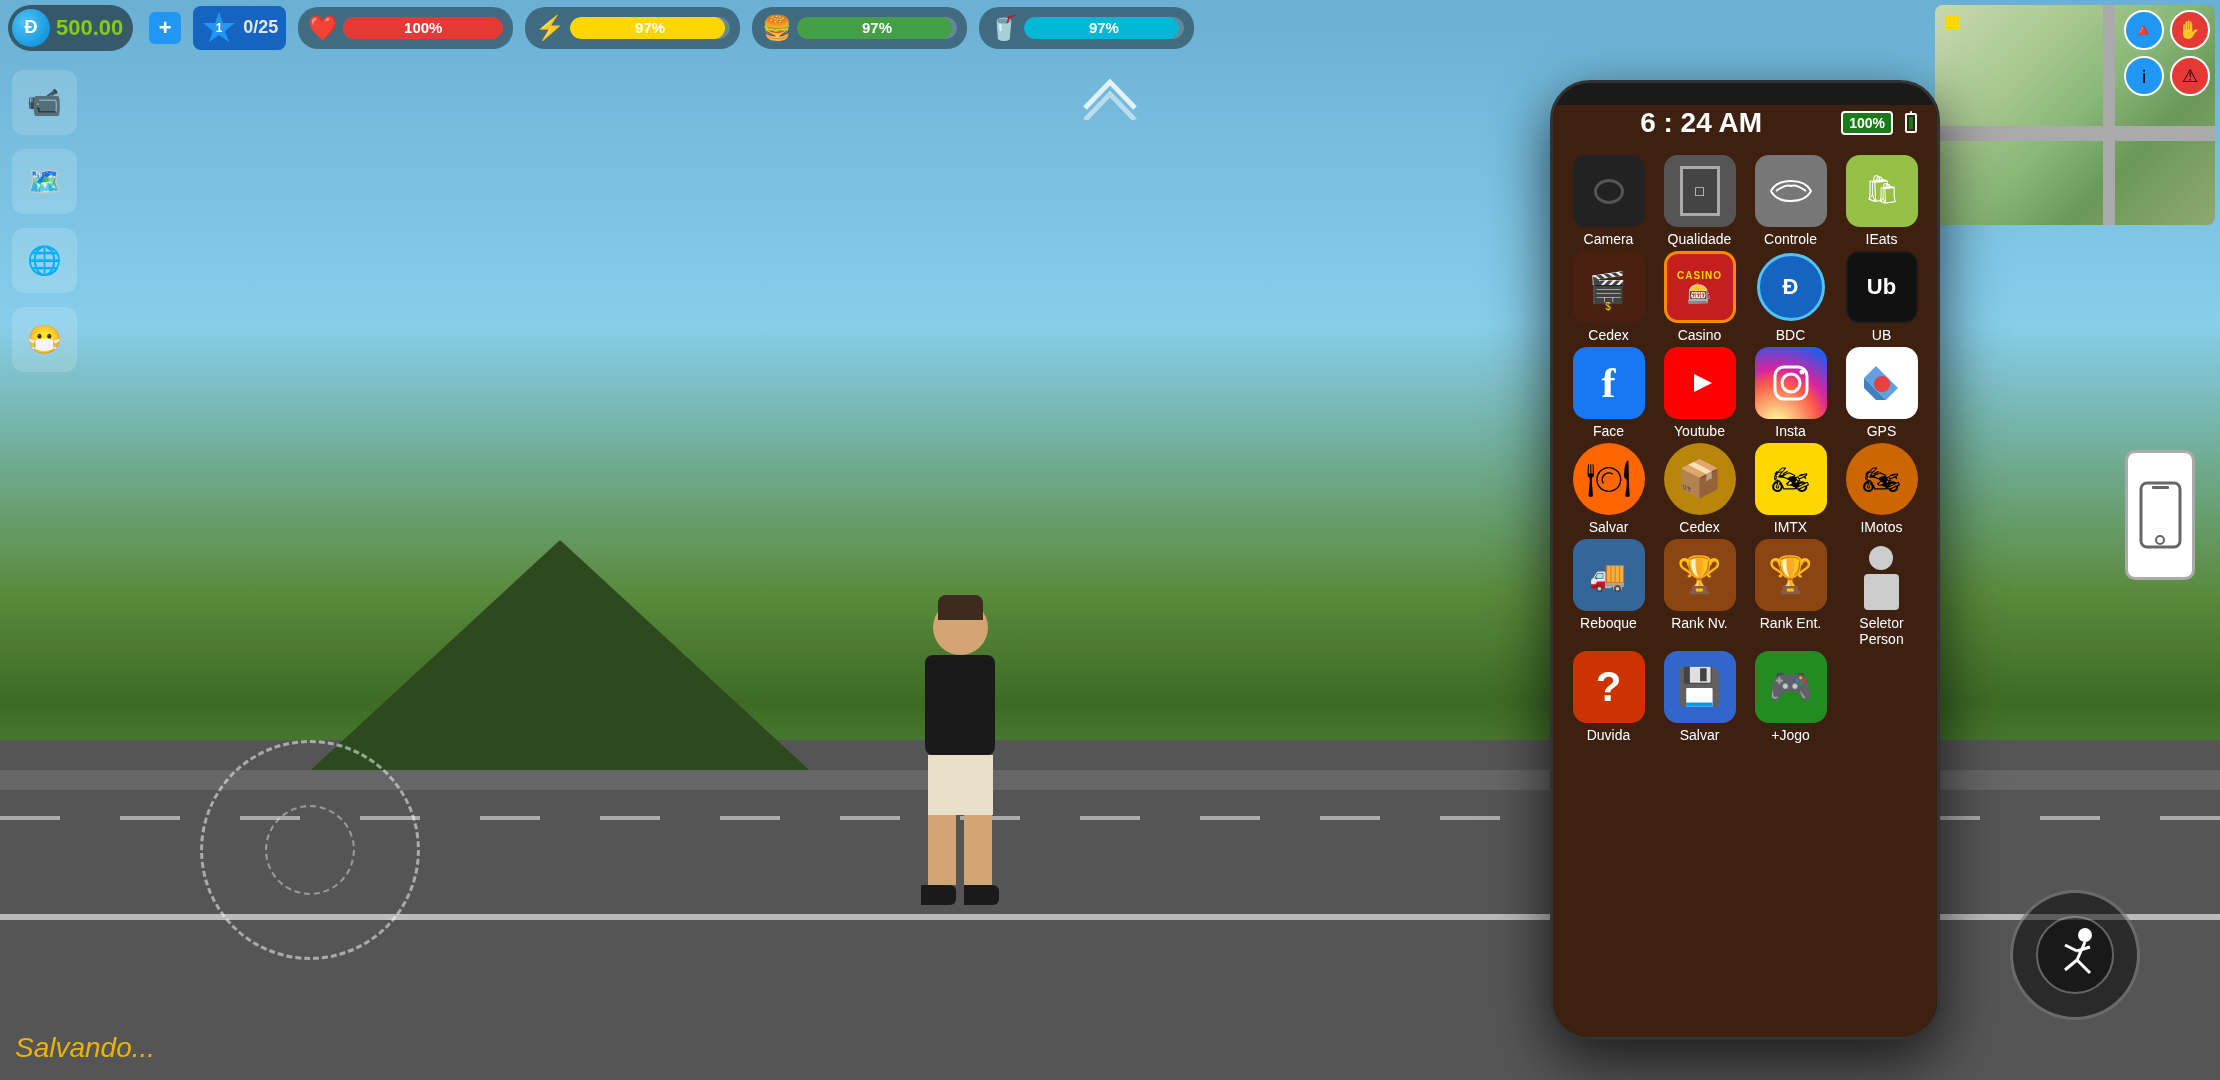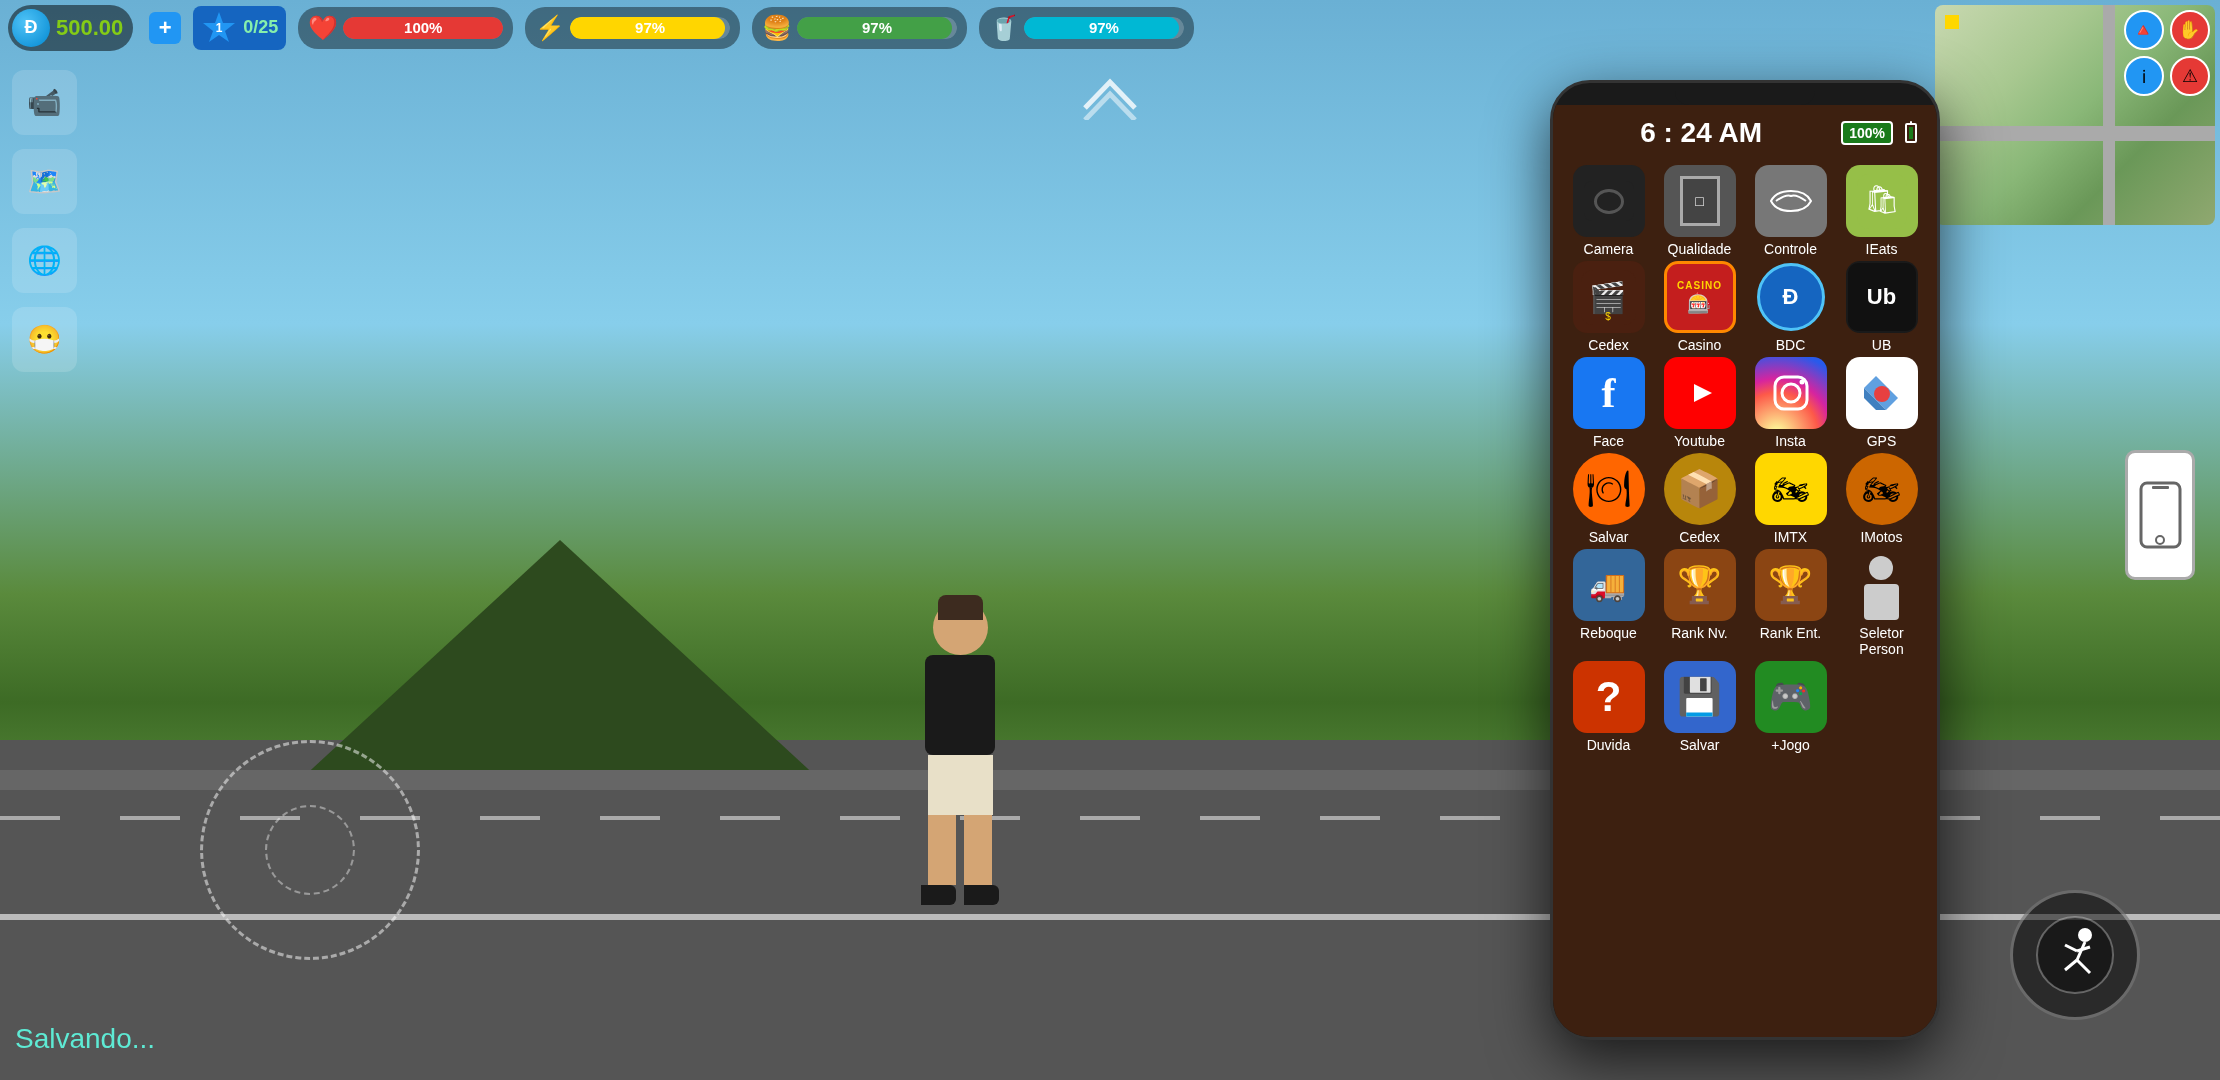--- a/index.html
+++ b/index.html
@@ -102,21 +102,21 @@
 
     .level-badge {
       background: #1565C0;
       border-radius: 8px;
       padding: 4px 8px;
       display: flex;
       align-items: center;
       gap: 6px;
     }
     .level-text {
-      color: #86efac;
+      color: #e5e5e5;
       font-size: 18px;
       font-weight: bold;
     }
 
     .stat-bar {
       display: flex;
       align-items: center;
       gap: 5px;
       background: rgba(0,0,0,0.4);
       border-radius: 20px;
@@ -257,25 +257,26 @@
     .char-foot {
       width: 35px;
       height: 20px;
       background: #1a1a1a;
       border-radius: 0 6px 6px 0;
     }
 
     
     .saving-text {
       position: absolute;
-      bottom: 25px;
+      bottom: 16px;
       left: 15px;
-      color: #5eead4;
+      color: #eab308;
       font-size: 28px;
       z-index: 100;
+      font-style: italic;
     }
 
     
     .action-btn {
       position: absolute;
       bottom: 60px;
       right: 80px;
       width: 130px;
       height: 130px;
       border-radius: 50%;
@@ -355,21 +356,21 @@
       background: #3d2010;
       height: calc(100% - 22px);
       position: relative;
       overflow: hidden;
     }
 
     .phone-status-bar {
       display: flex;
       justify-content: center;
       align-items: center;
-      padding: 12px 20px 8px;
+      padding: 2px 20px 8px;
       gap: 12px;
     }
     .phone-time {
       color: #fff;
       font-size: 28px;
       font-weight: bold;
       flex: 1;
       text-align: center;
     }
     .phone-battery {

